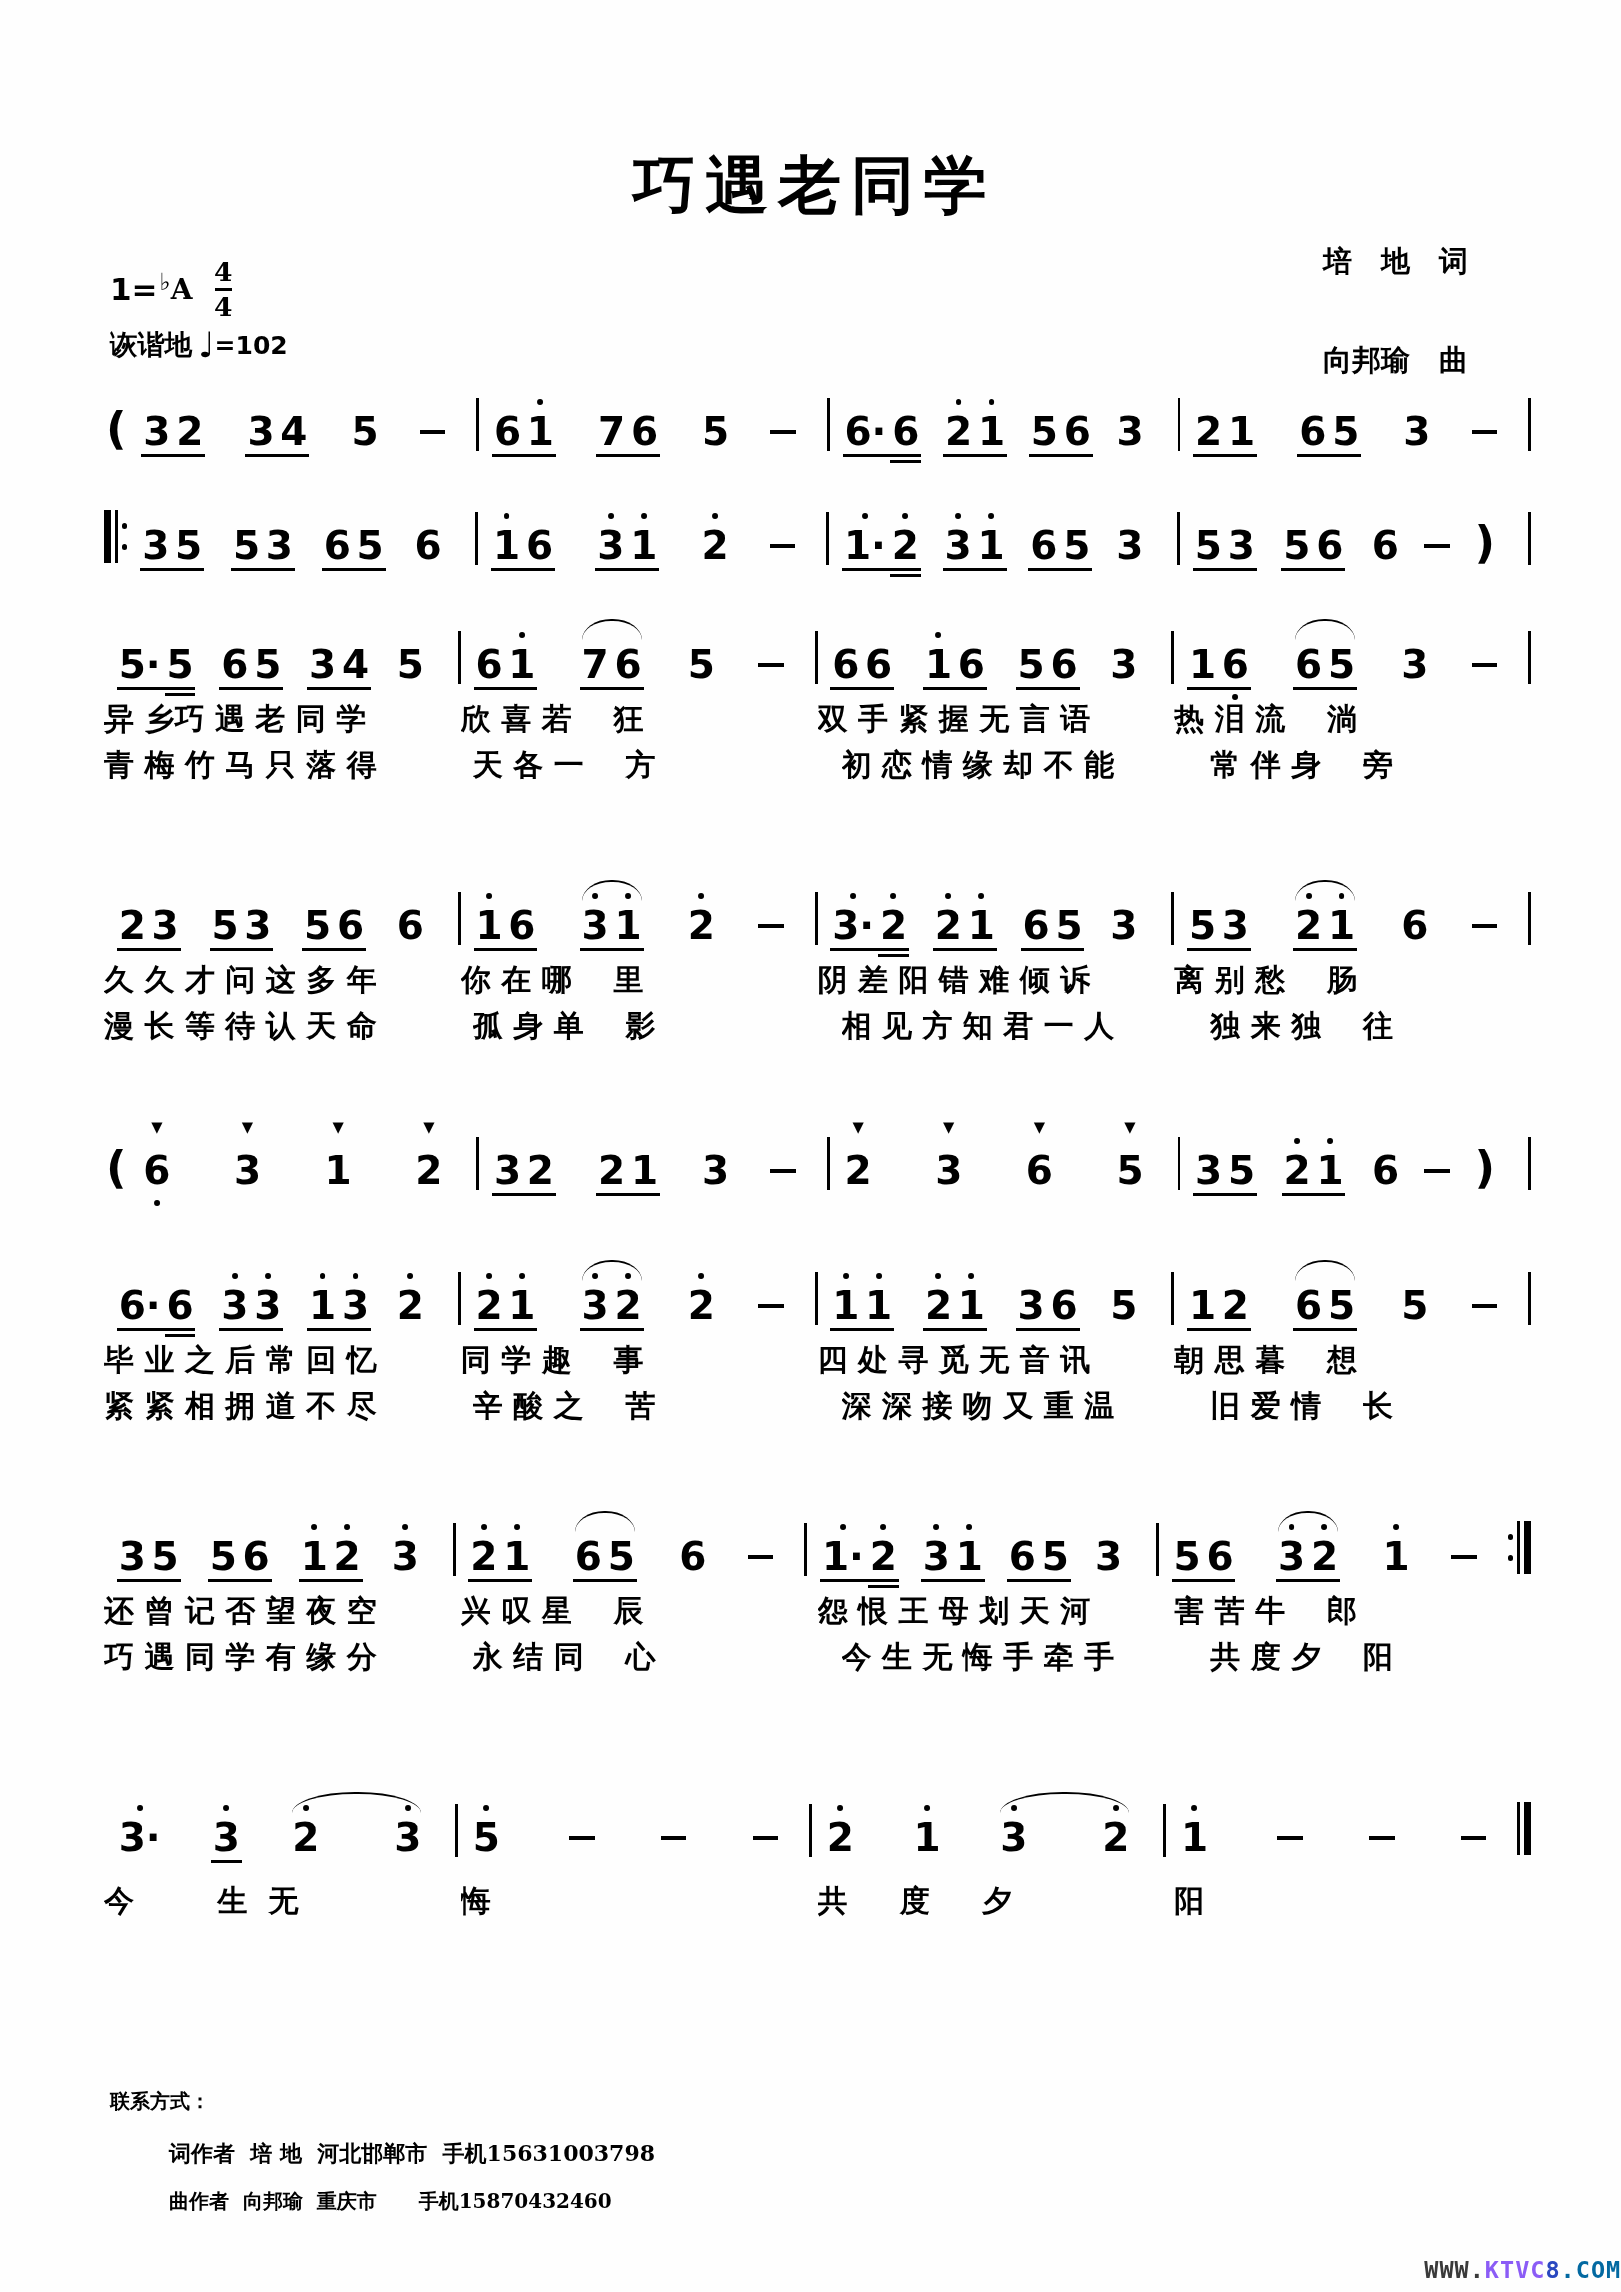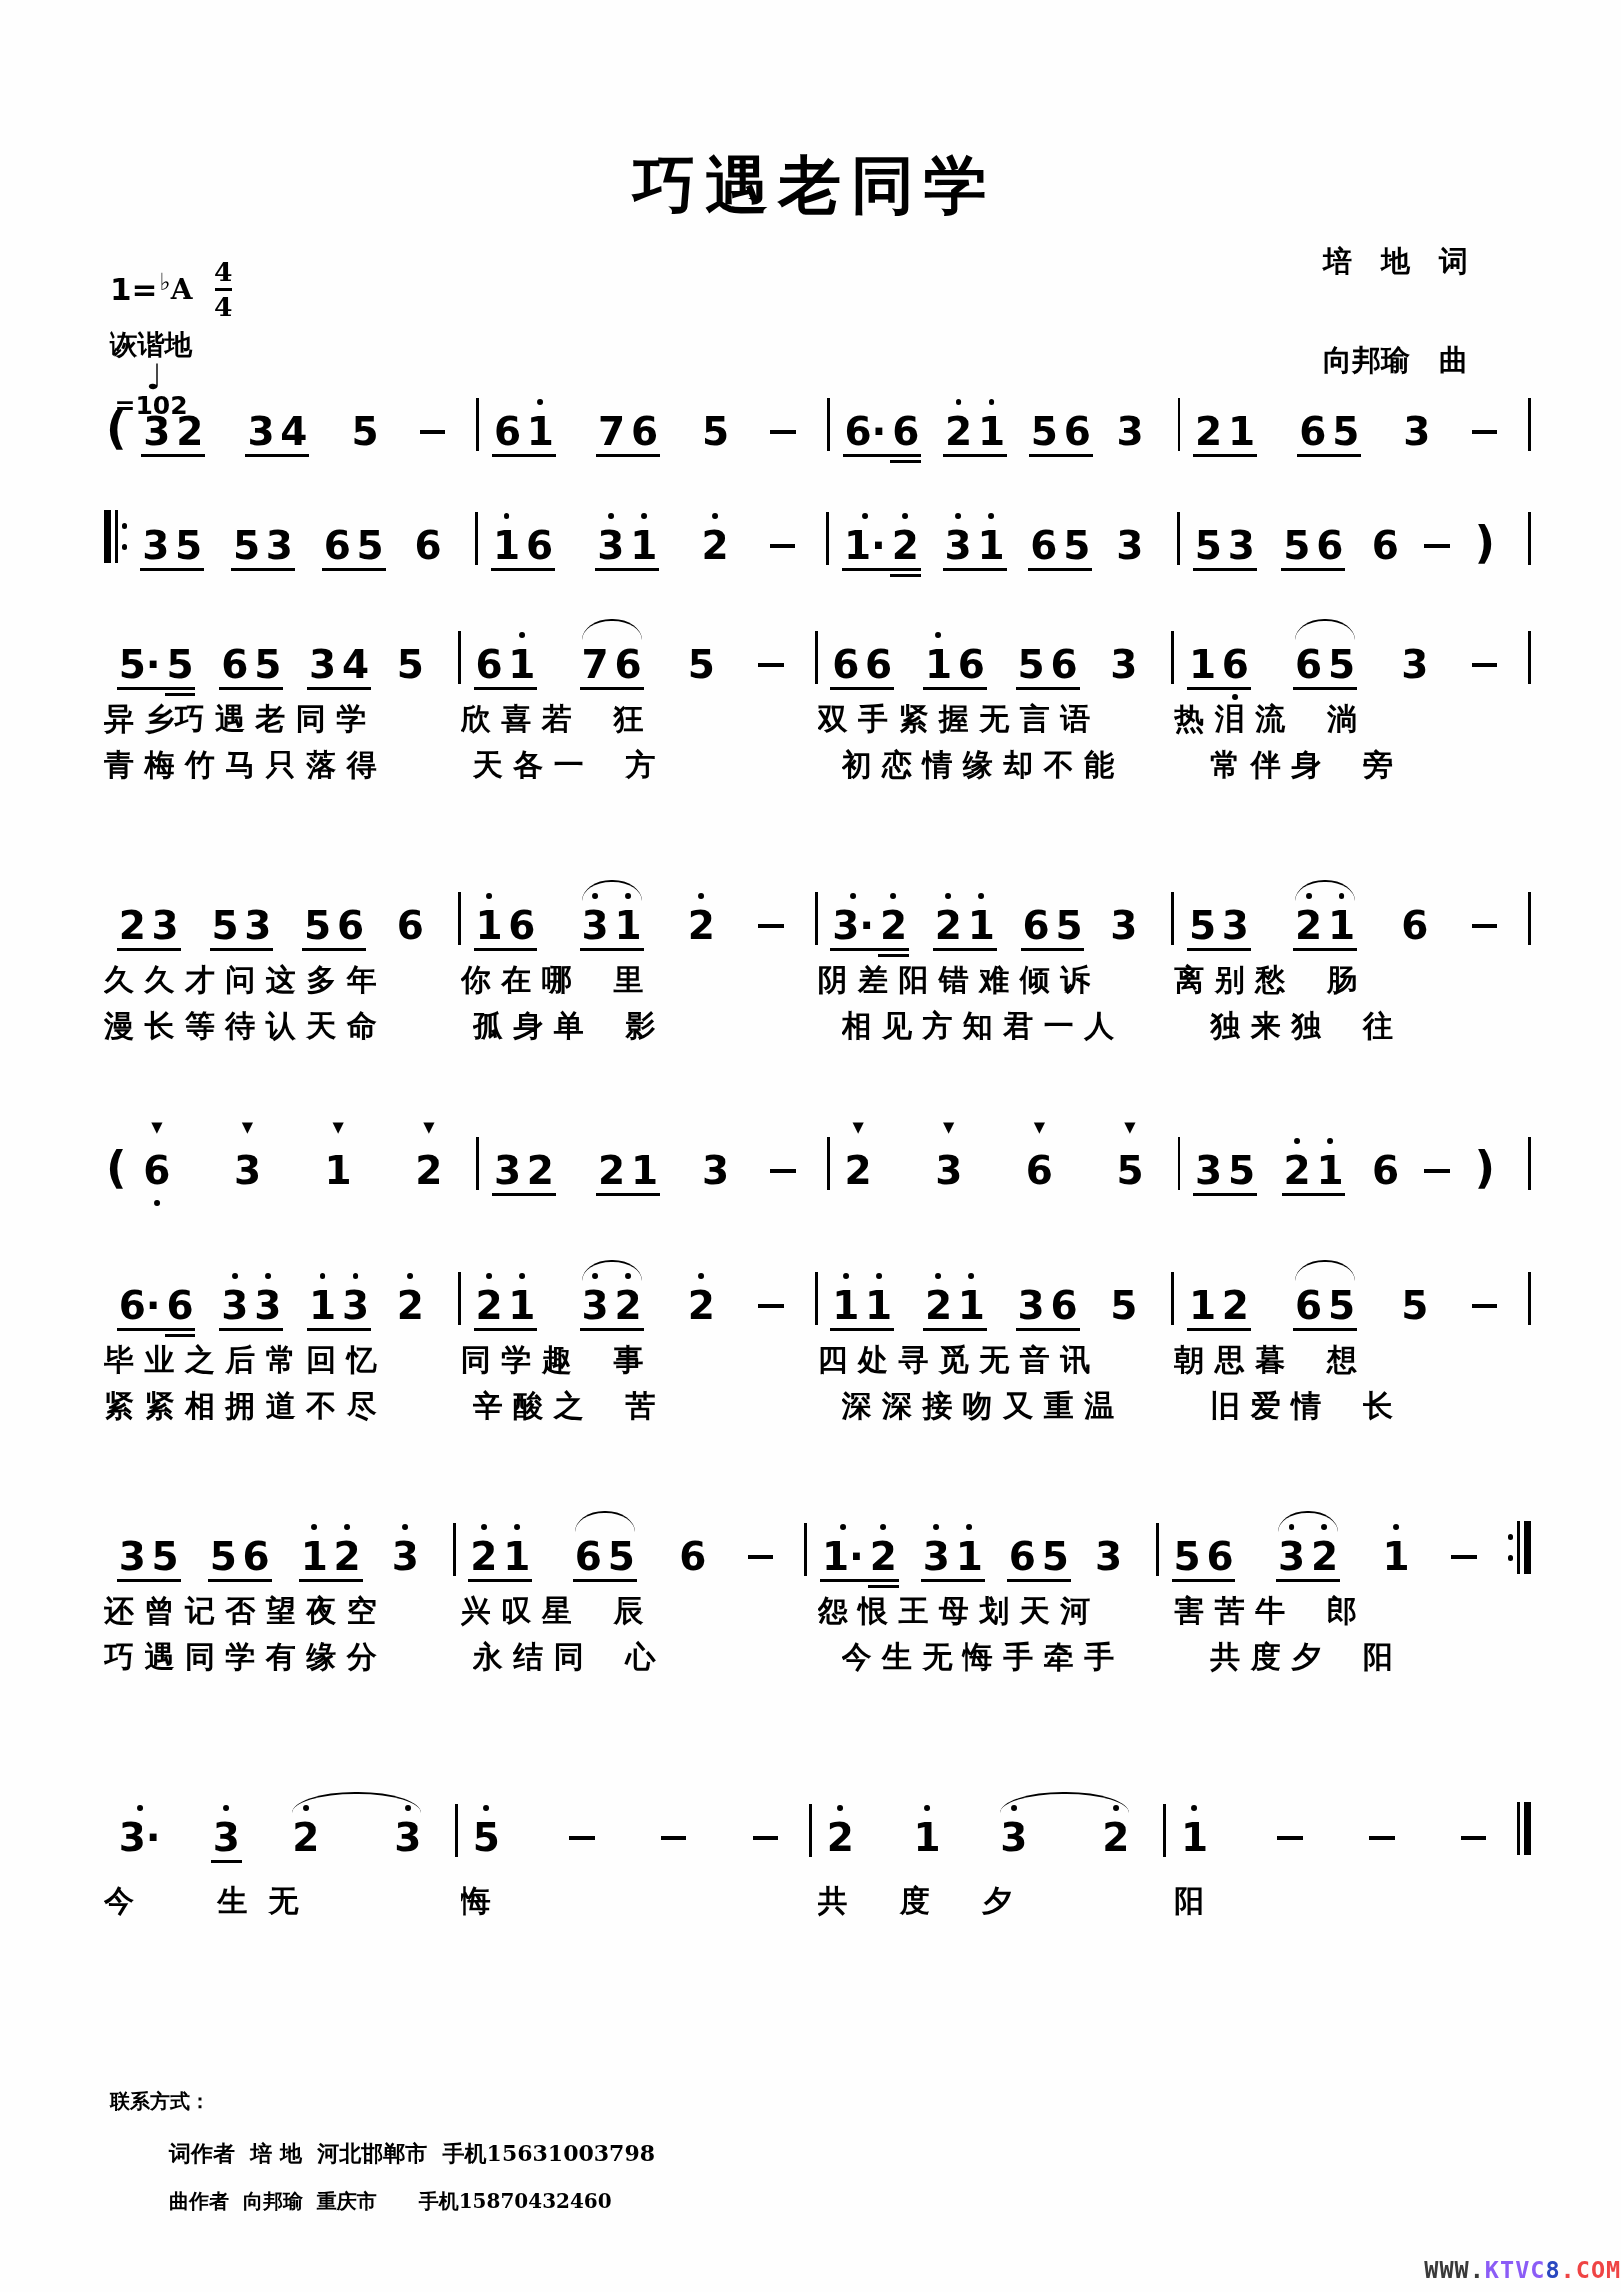--- a/index.html
+++ b/index.html
@@ -10,21 +10,21 @@
   .credits{position:absolute;top:237px;left:1323px;font-size:29px;font-weight:bold;
            line-height:1.7;white-space:pre;}
   .keysig{position:absolute;top:259px;left:110px;display:flex;align-items:center;
           font-family:"DejaVu Sans",sans-serif;font-weight:bold;}
   .keysig .one{font-size:31px;line-height:1;}
   .keysig .flat{font-size:23.5px;vertical-align:5.9px;position:relative;top:-7.8px;margin-left:2px;}
   .keysig .key{font-family:"DejaVu Serif",serif;font-size:28px;}
   .frac{display:inline-flex;flex-direction:column;align-items:center;margin-left:21.6px;
         font-size:26.5px;line-height:1;font-family:"DejaVu Serif",serif;}
   .frac .fbar{width:16.7px;height:2.9px;background:#000;margin:2.9px 0;}
-  .tempo{position:absolute;top:327px;left:110px;font-size:27.4px;font-weight:bold;display:flex;align-items:center;flex-direction:column;}
+  .tempo{position:absolute;top:327px;left:110px;font-size:27.4px;font-weight:bold;display:flex;align-items:center;}
   .tempo .qn{font-size:35px;margin-left:5.9px;line-height:.8;}
   .tempo .bpm{font-family:"DejaVu Sans",sans-serif;font-size:25px;}
 
   
   .system{position:absolute;left:104px;right:98px;}
   .sys-0{top:394px}.sys-1{top:508px}.sys-2{top:627px}.sys-3{top:888px}
   .sys-4{top:1133px}.sys-5{top:1268px}.sys-6{top:1519px}.sys-7{top:1800px}
   .nr{display:flex;align-items:flex-end;height:57px;}
   .bar{flex:1;display:flex;align-items:flex-end;justify-content:space-between;
        padding:0 31px 0 11.8px;}
@@ -657,16 +657,16 @@
           </span>
         </div>
         <div class="lyr"><span class="seg">今        生  无</span><span class="seg">悔</span><span class="seg">共     度     夕</span><span class="seg">阳</span></div>
       </div>
     </div>
 
   <div class="footer-head">联系方式：</div>
   <div class="footer-l1">词作者  培 地  河北邯郸市  手机15631003798</div>
   <div class="footer-l2">曲作者  向邦瑜  重庆市      手机15870432460</div>
 
-  <div class="watermark" id="watermark"><span style="color: rgb(58, 58, 58);">www.</span><span style="color: #8b5cf6;">KTVC</span><span style="color: rgb(42, 72, 192);">8</span><span style="color: #ef4444;">.com</span></div>
+  <div class="watermark" id="watermark"><span style="color: rgb(58, 58, 58);">www.</span><span style="color: #8b5cf6;">KTVC</span><span style="color: rgb(42, 72, 192);">8</span><span style="color: #0369a1;">.com</span></div>
 
 </div>
 
 
 </body></html>

